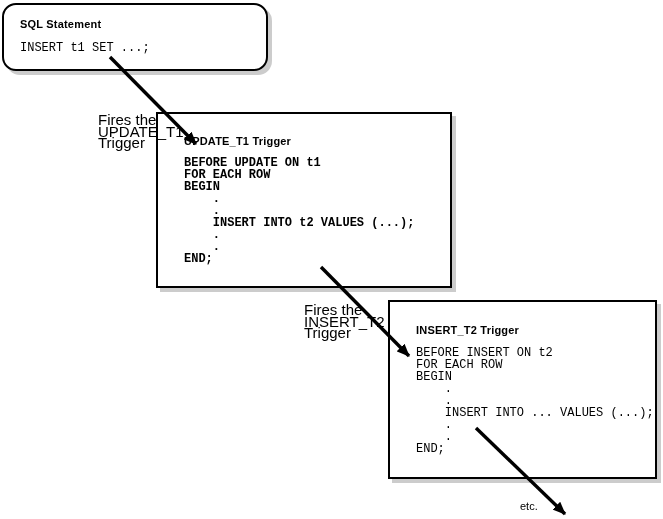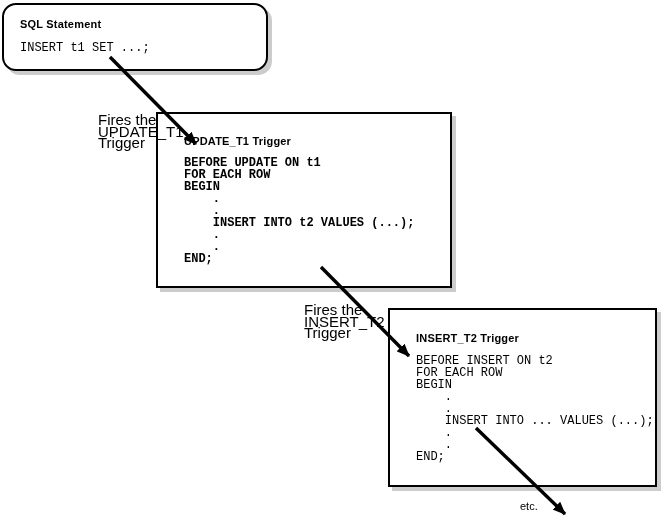--- a/index.html
+++ b/index.html
@@ -31,21 +31,21 @@
     border-radius: 14px;
   }
   #trigger1-box {
     left: 156px;
     top: 112px;
     width: 296px;
     height: 176px;
   }
   #trigger2-box {
     left: 388px;
-    top: 308px;
+    top: 300px;
     width: 269px;
     height: 179px;
   }
   .box-title {
     position: absolute;
     font-weight: bold;
     font-size: 11px;
     letter-spacing: 0.2px;
     white-space: nowrap;
   }

